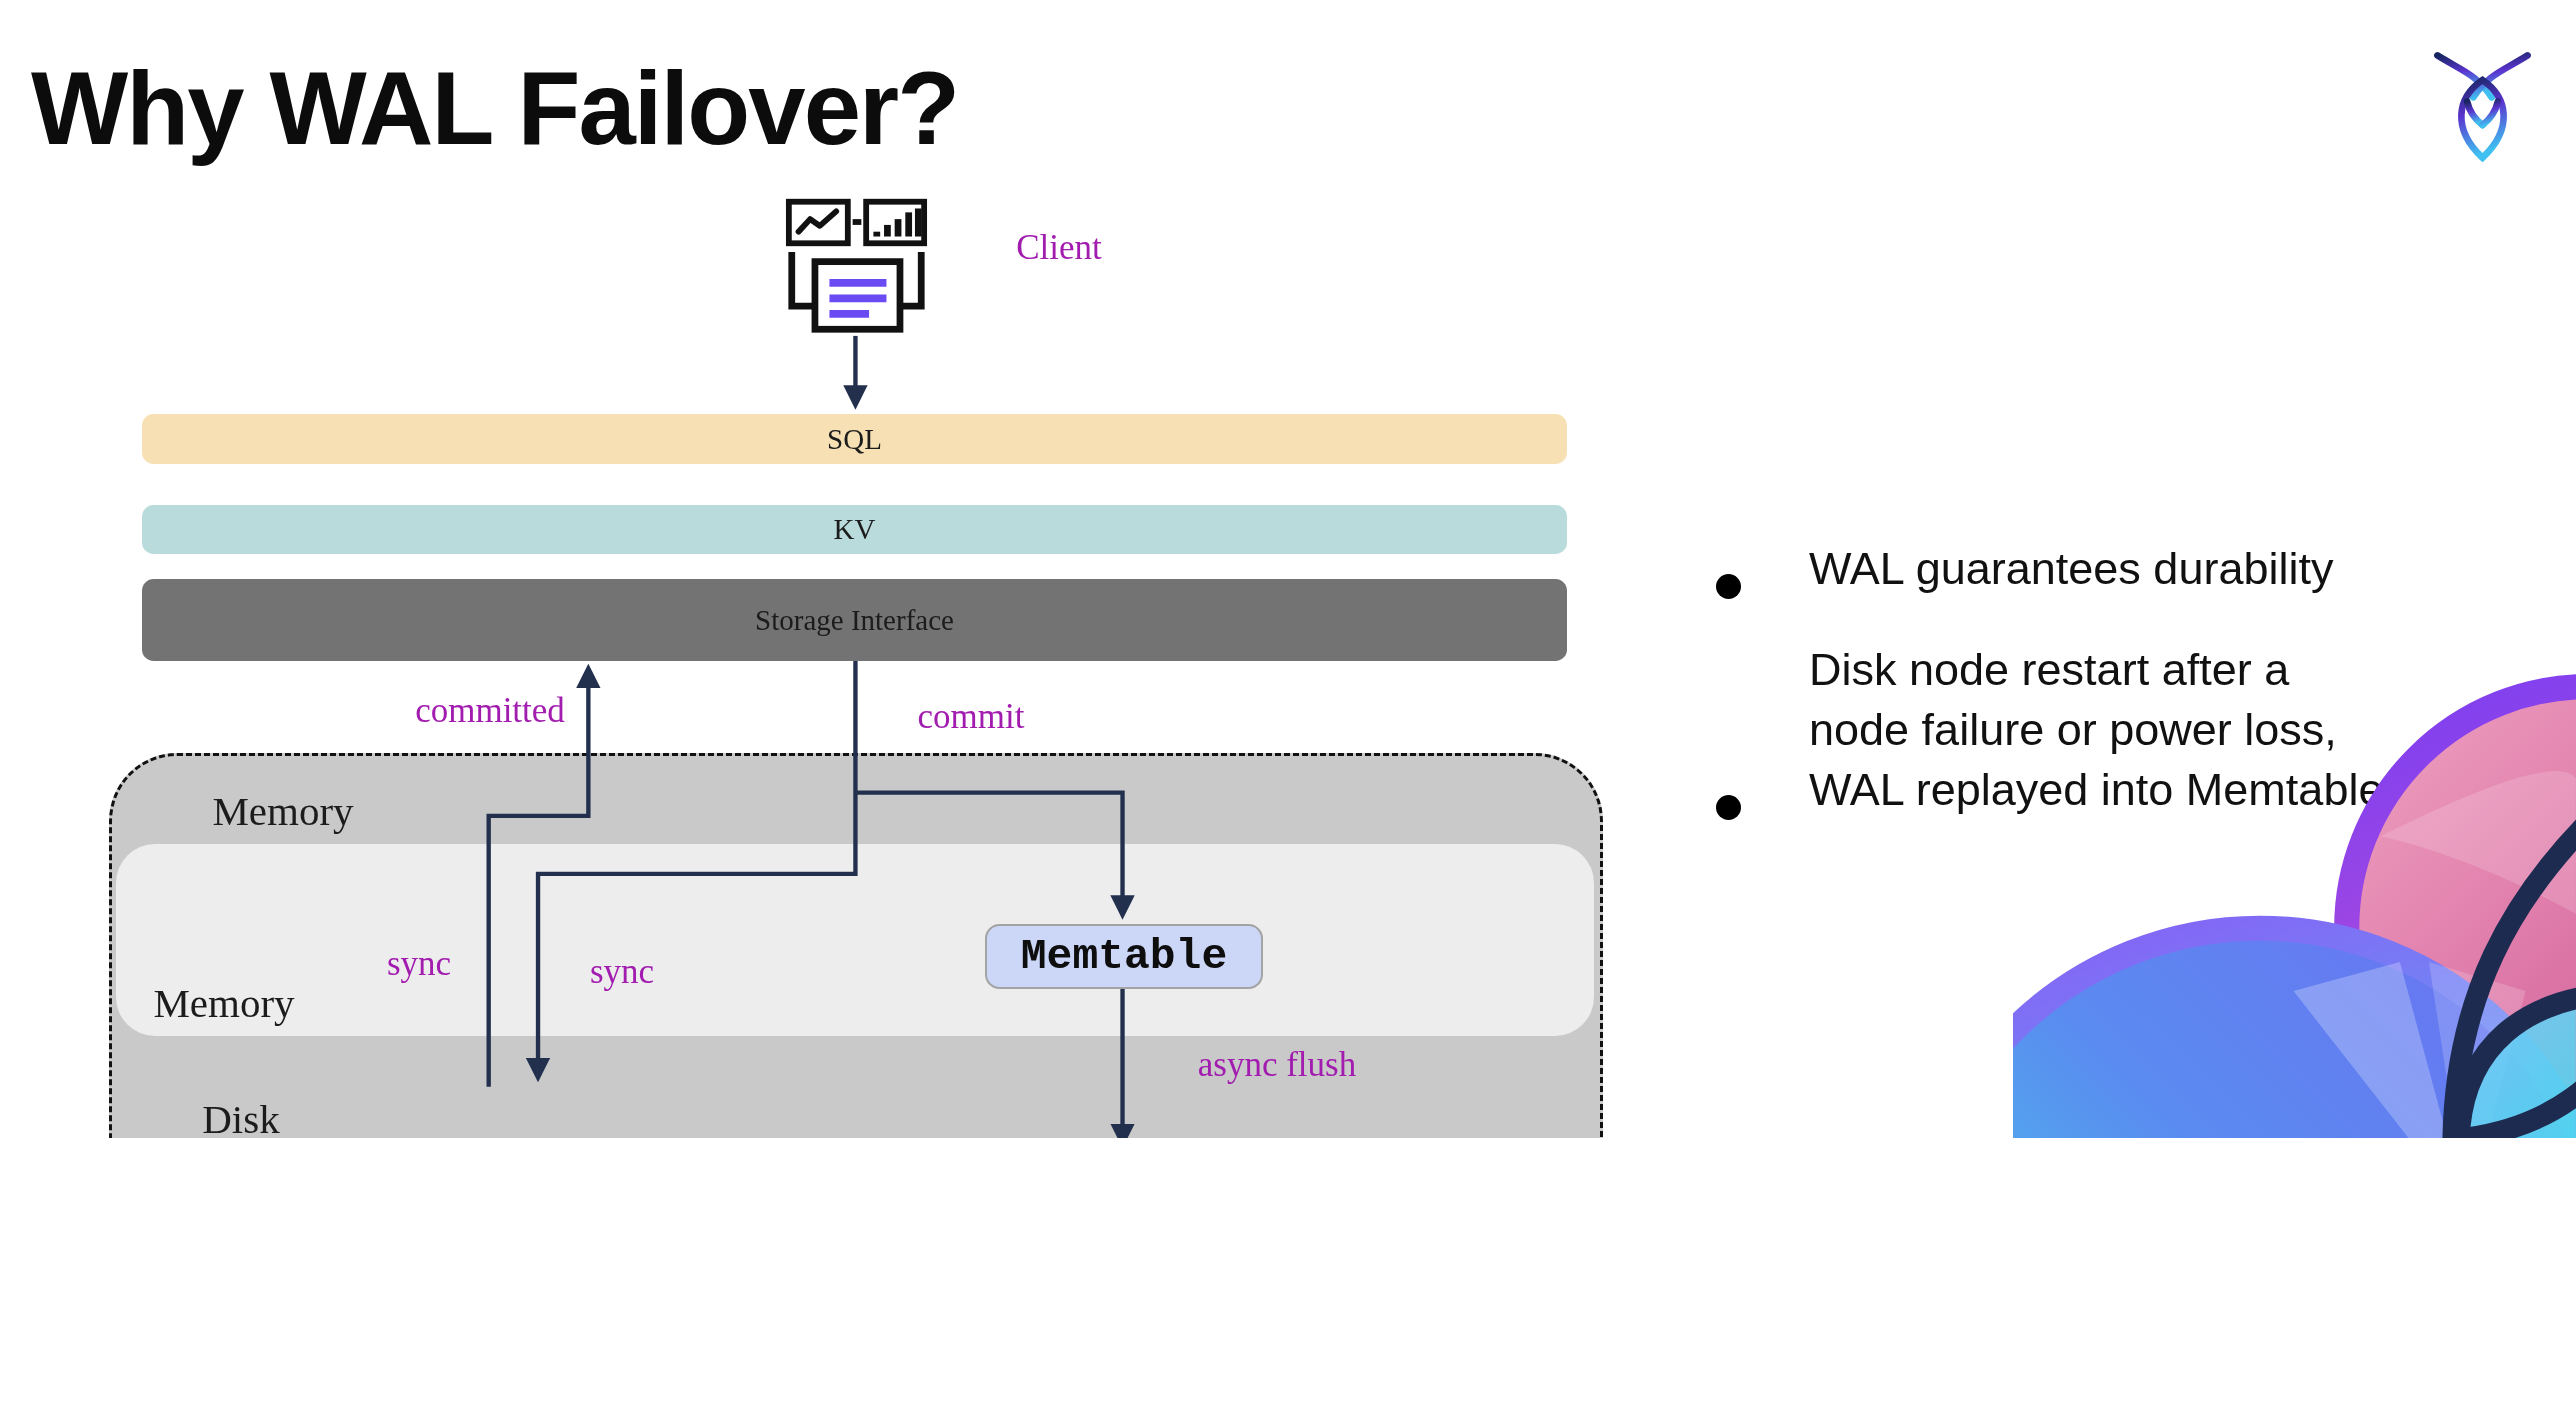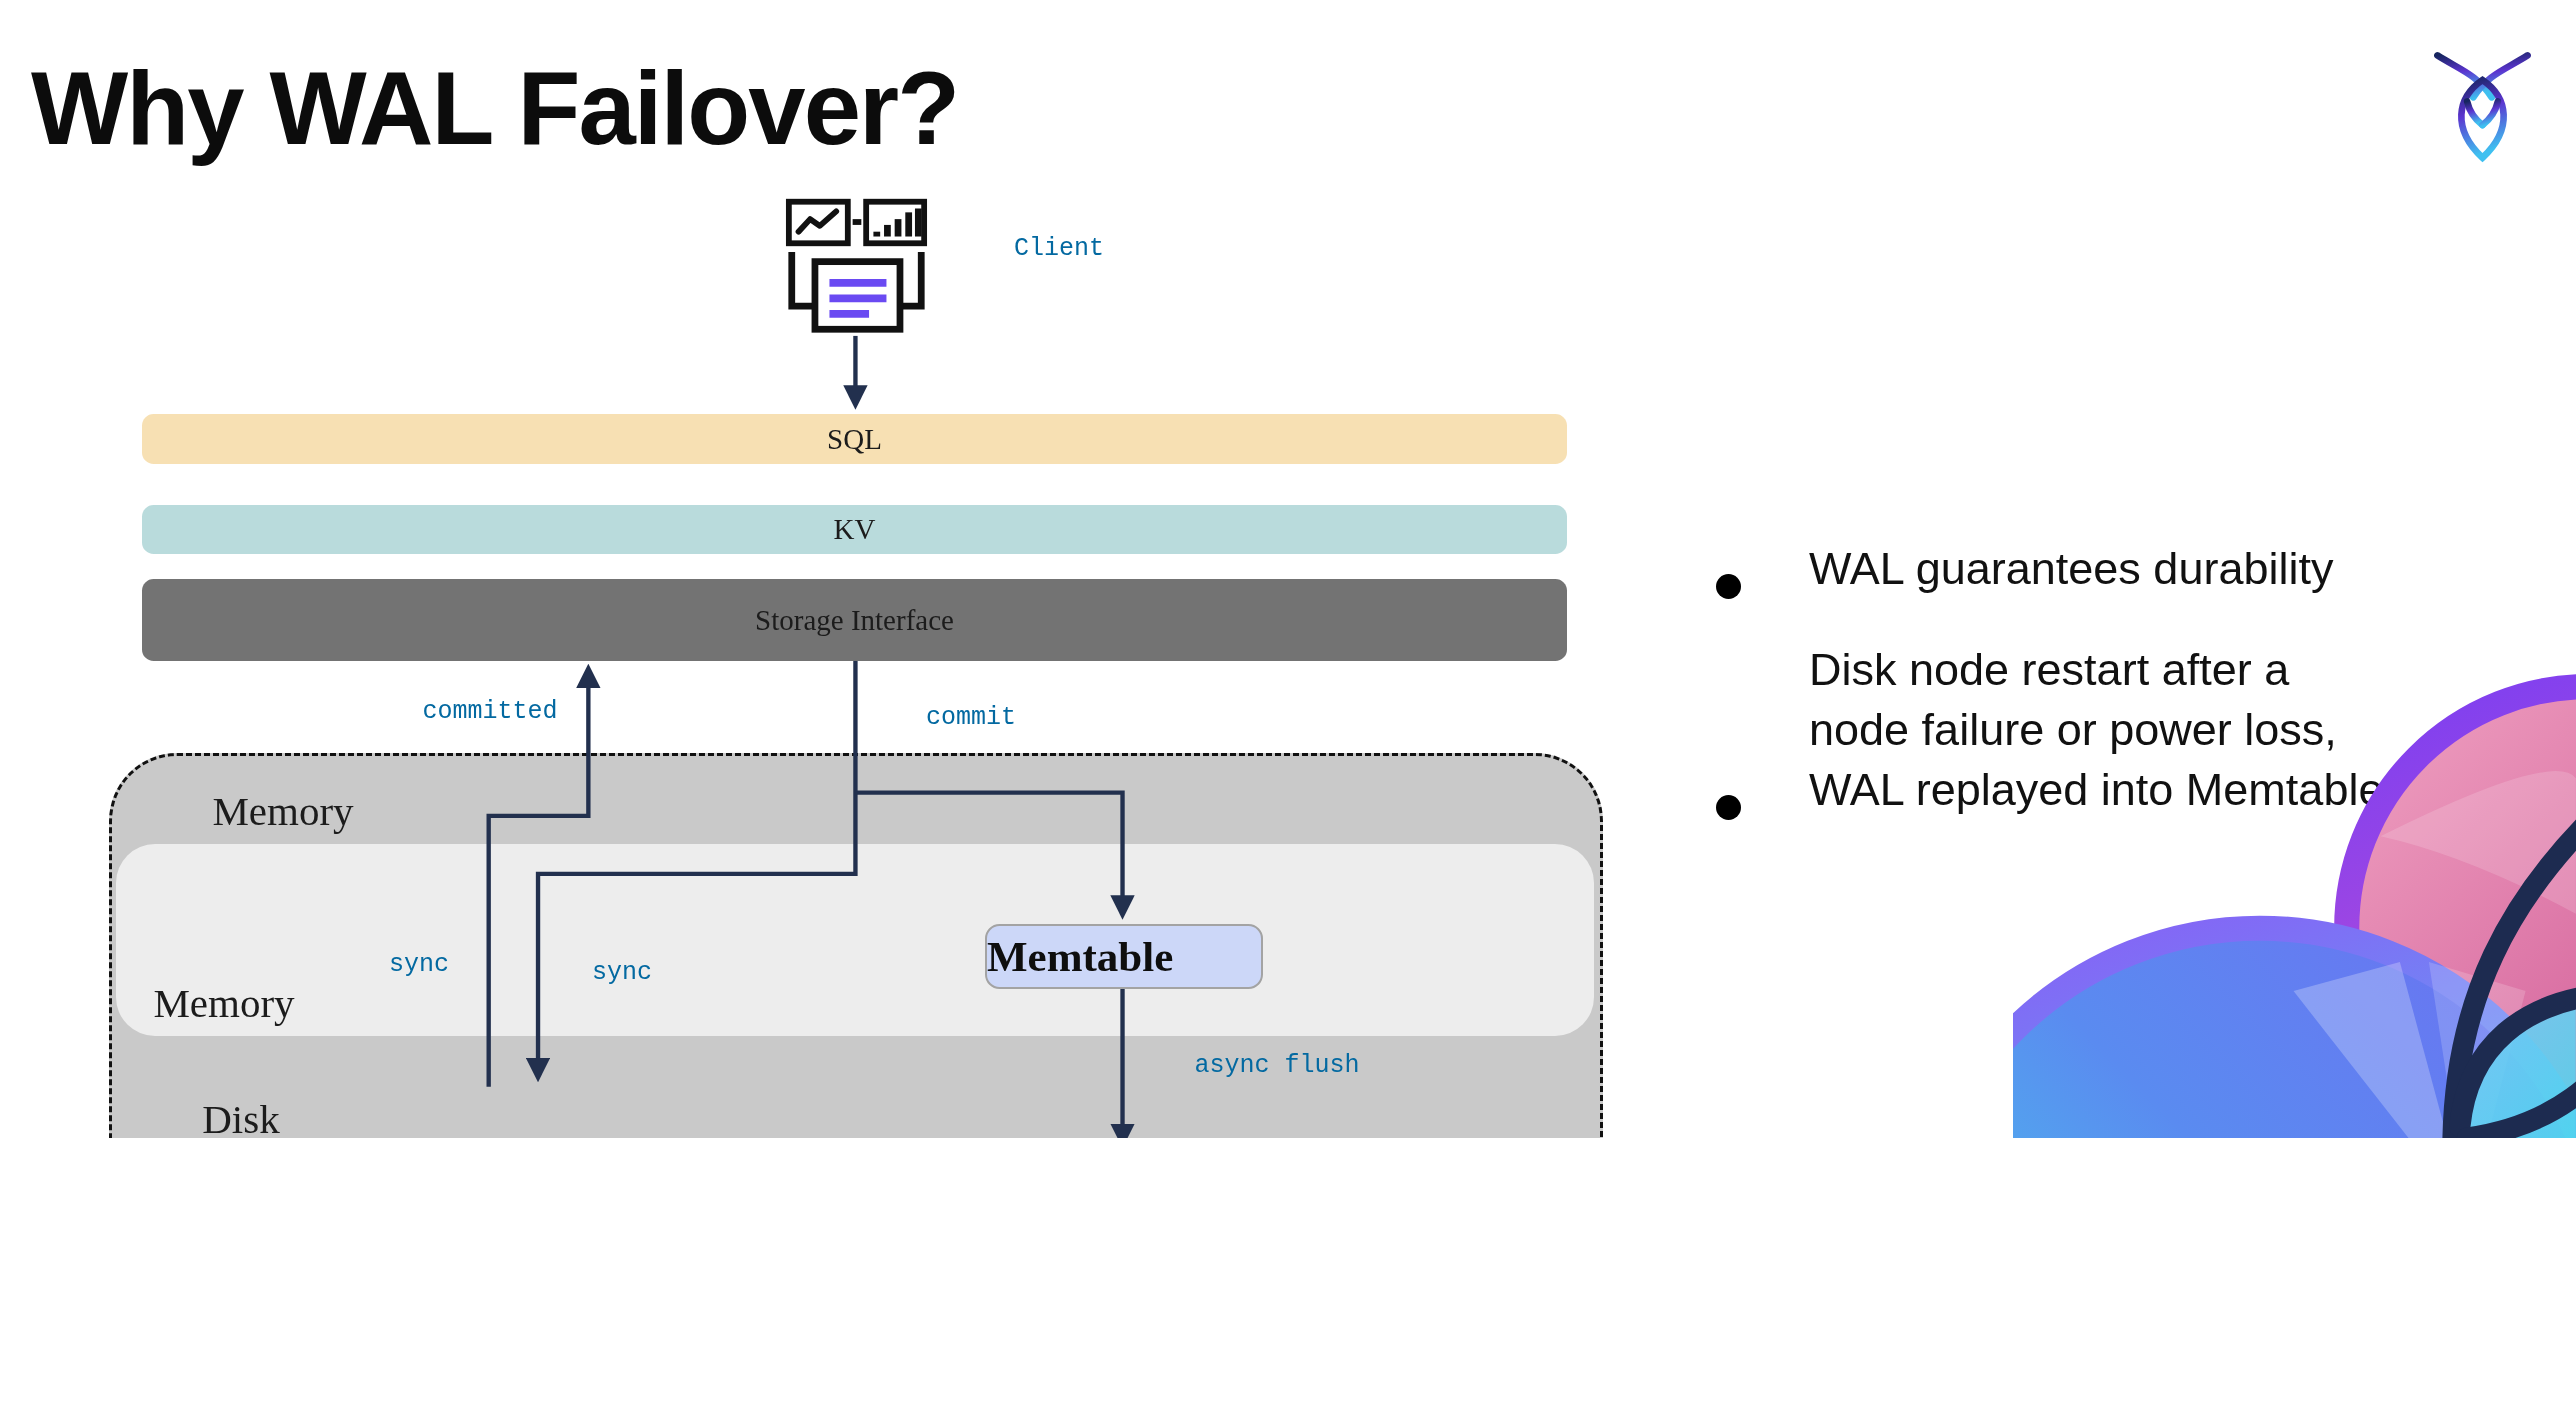--- a/index.html
+++ b/index.html
@@ -19,28 +19,28 @@
 
   
   .pebble{left:109px;top:753px;width:1494px;height:647px;background:#c9c9c9;
           border:3.9px dashed #111;border-radius:68px;box-sizing:border-box;}
   .memory-stripe{left:116px;top:844px;width:1478px;height:192px;background:#ededed;border-radius:39px;}
 
   .zone-label{font-family:"Liberation Serif",serif;font-size:41px;color:#1c1c1c;
               transform:translate(-50%,-50%);white-space:nowrap;}
 
   
-  .node{background:#ccd7f8;display:flex;align-items:center;justify-content:flex-start;
-        font-family:Liberation Serif, serif;font-weight:bold;color:#0e0e0e;box-sizing:border-box;}
+  .node{background:#ccd7f8;display:flex;align-items:center;justify-content:center;
+        font-family:Liberation Mono, monospace;font-weight:bold;color:#0e0e0e;box-sizing:border-box;}
   .node-wal{left:448px;top:1087px;width:181px;height:173px;border:3.9px solid #fff;border-radius:29px;font-size:45px;}
   .node-memtable{left:985px;top:924px;width:278px;height:65px;border:2.9px solid #a3a3a3;border-radius:14.5px;font-size:43px;}
   .node-sstable{left:987px;top:1150px;width:273px;height:169px;border:3.9px solid #fff;border-radius:25px;font-size:43px;}
 
   
-  .edge-label{font-family:Liberation Mono, monospace;font-size:25px;color:#0369a1;
+  .edge-label{font-family:Liberation Serif, serif;font-size:35px;color:#a21caf;
               transform:translate(-50%,-50%);white-space:nowrap;}
 
   
   .bullets{left:1684px;top:539px;width:813px;}
   .bullet{display:flex;align-items:flex-end;}
   .bullet + .bullet{margin-top:41px;}
   .bullet .dot{flex:none;width:25px;height:25px;border-radius:50%;background:#000;margin:15.5px 68px 0 32px;}
   .bullet .btext{font-size:45px;line-height:60px;color:#111;white-space:pre-line;}
 
   .overlay{left:0;top:0;pointer-events:none;}

